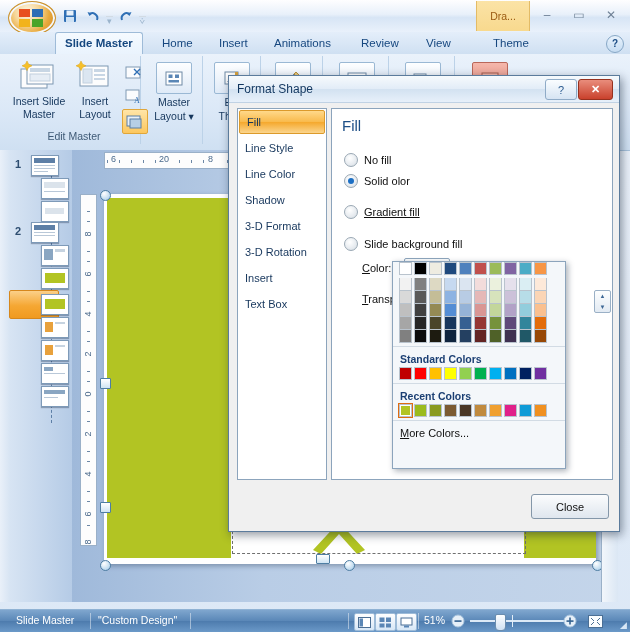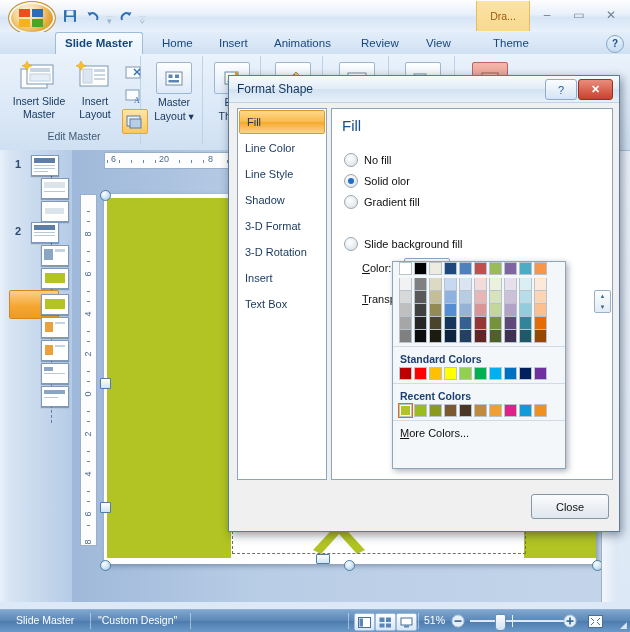--- a/index.html
+++ b/index.html
@@ -544,41 +544,41 @@
 
   <div class="dialog">
     <div class="dlgtitle">
       <div class="t">Format Shape</div>
       <div class="dbtn help">?</div>
       <div class="dbtn close">✕</div>
     </div>
 
     <div class="navlist">
       <div class="navitem sel">Fill</div>
+      <div class="navitem">Line Style</div>
       <div class="navitem">Line Color</div>
-      <div class="navitem">Line Style</div>
       <div class="navitem">Shadow</div>
       <div class="navitem">3-D Format</div>
       <div class="navitem">3-D Rotation</div>
       <div class="navitem">Insert</div>
       <div class="navitem">Text Box</div>
     </div>
 
     <div class="pane">
       <div class="paneTitle">Fill</div>
 
       <label class="radio" style="top:44px;">
         <span class="rdot"></span>
         <span>No fill</span>
       </label>
       <label class="radio" style="top:65px;">
         <span class="rdot on"></span>
         <span>Solid olor</span>
       </label>
-      <label class="radio" style="top:86px;">
+      <label class="radio" style="top:96px;text-decoration:underline;">
         <span class="rdot"></span>
         <span>Gradient fill</span>
       </label>
       <label class="radio" style="top:128px;">
         <span class="rdot"></span>
         <span>Slide background fill</span>
       </label>
 
       <div class="fieldlbl" style="left:30px;top:153px;">
         <span class="u">C</span><span>olor:</span>

